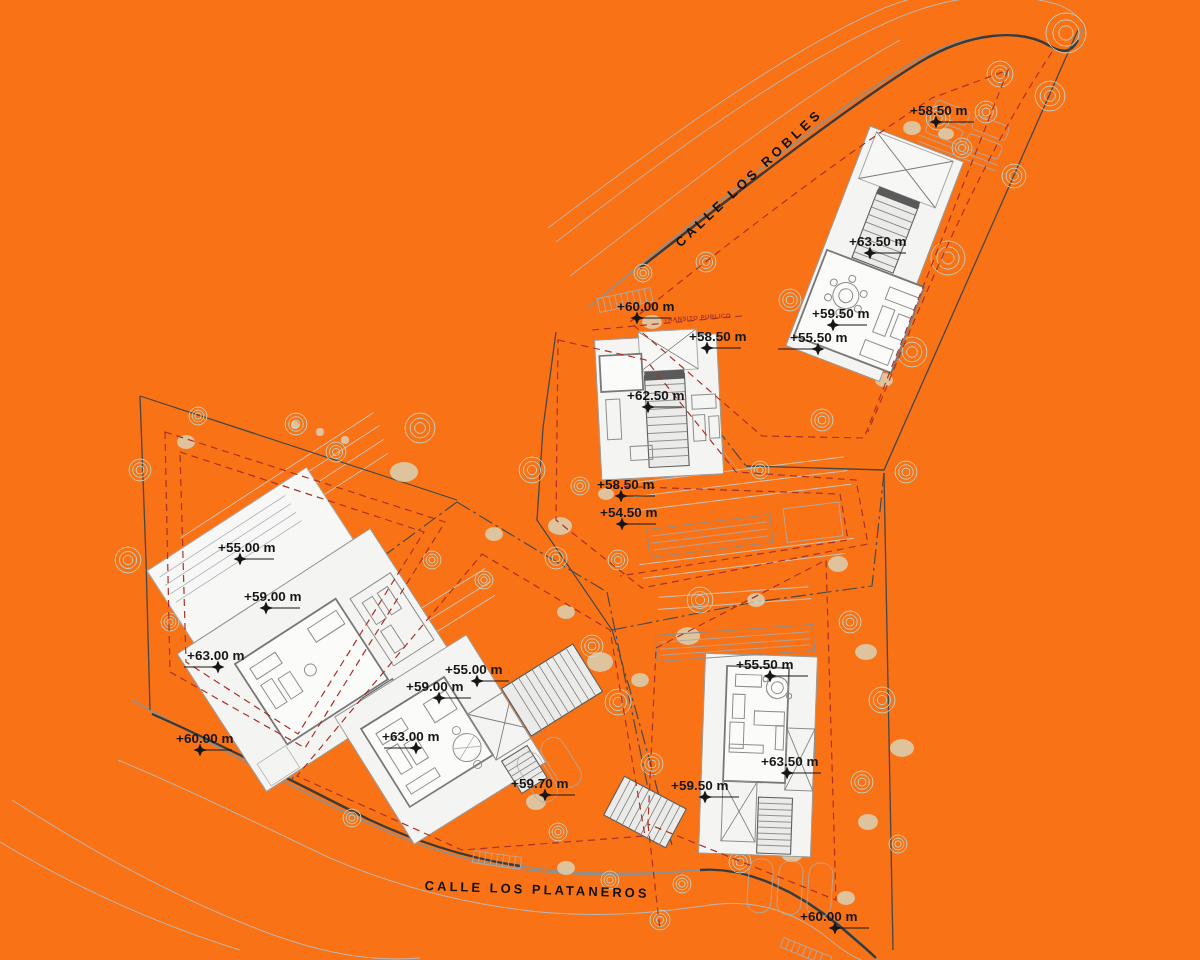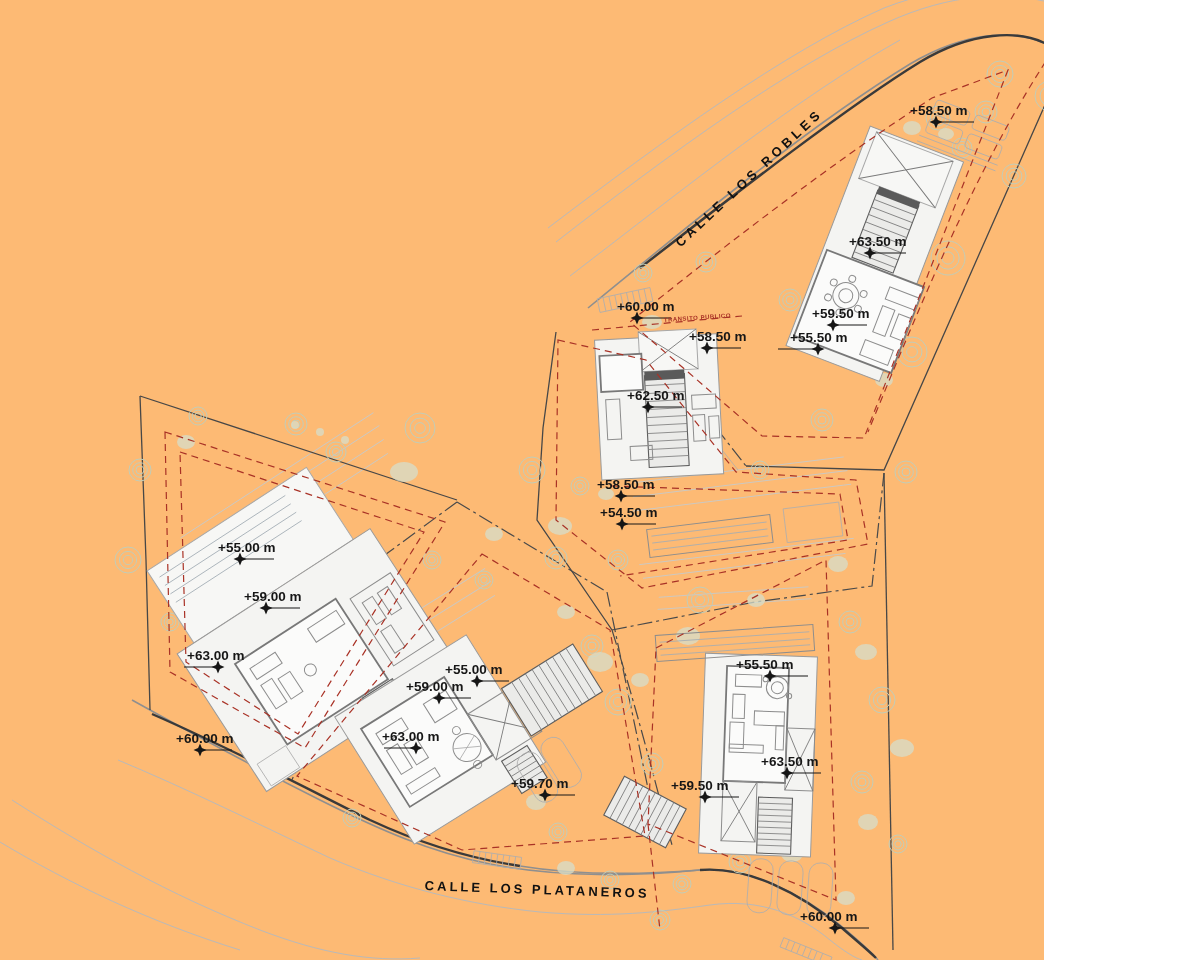--- a/index.html
+++ b/index.html
@@ -1,16 +1,16 @@
 <!DOCTYPE html>
 <html><head>
 <meta charset="utf-8">
 <style>
   html,body{margin:0;padding:0;background:#ffffff;}
-  #stage{position:relative;width:1044px;height:960px;background:#fdba74;overflow:hidden;}
+  #stage{position:relative;width:1200px;height:960px;background:#f97316;overflow:hidden;}
   svg{display:block;}
   .elev-label{font:600 13.5px "Liberation Sans", sans-serif;fill:#161616;}
   .street-label{font:700 13px "Liberation Sans", sans-serif;fill:#111111;}
   .easement-label{font:600 6px "Liberation Sans", sans-serif;}
   .thin{stroke:#b9b9b9;stroke-width:1;fill:none;}
   .curb{stroke:#8f8f8f;stroke-width:1.6;fill:none;}
   .wall-dark{stroke:#3a3a3a;stroke-width:2.4;fill:none;}
   .bound{stroke:#474747;stroke-width:1.3;fill:none;}
   .bound-dd{stroke:#4a4a4a;stroke-width:1.2;fill:none;stroke-dasharray:15 4 3 4;}
   .red-dash{stroke:#a93226;stroke-width:1.2;fill:none;stroke-dasharray:7 5;}

